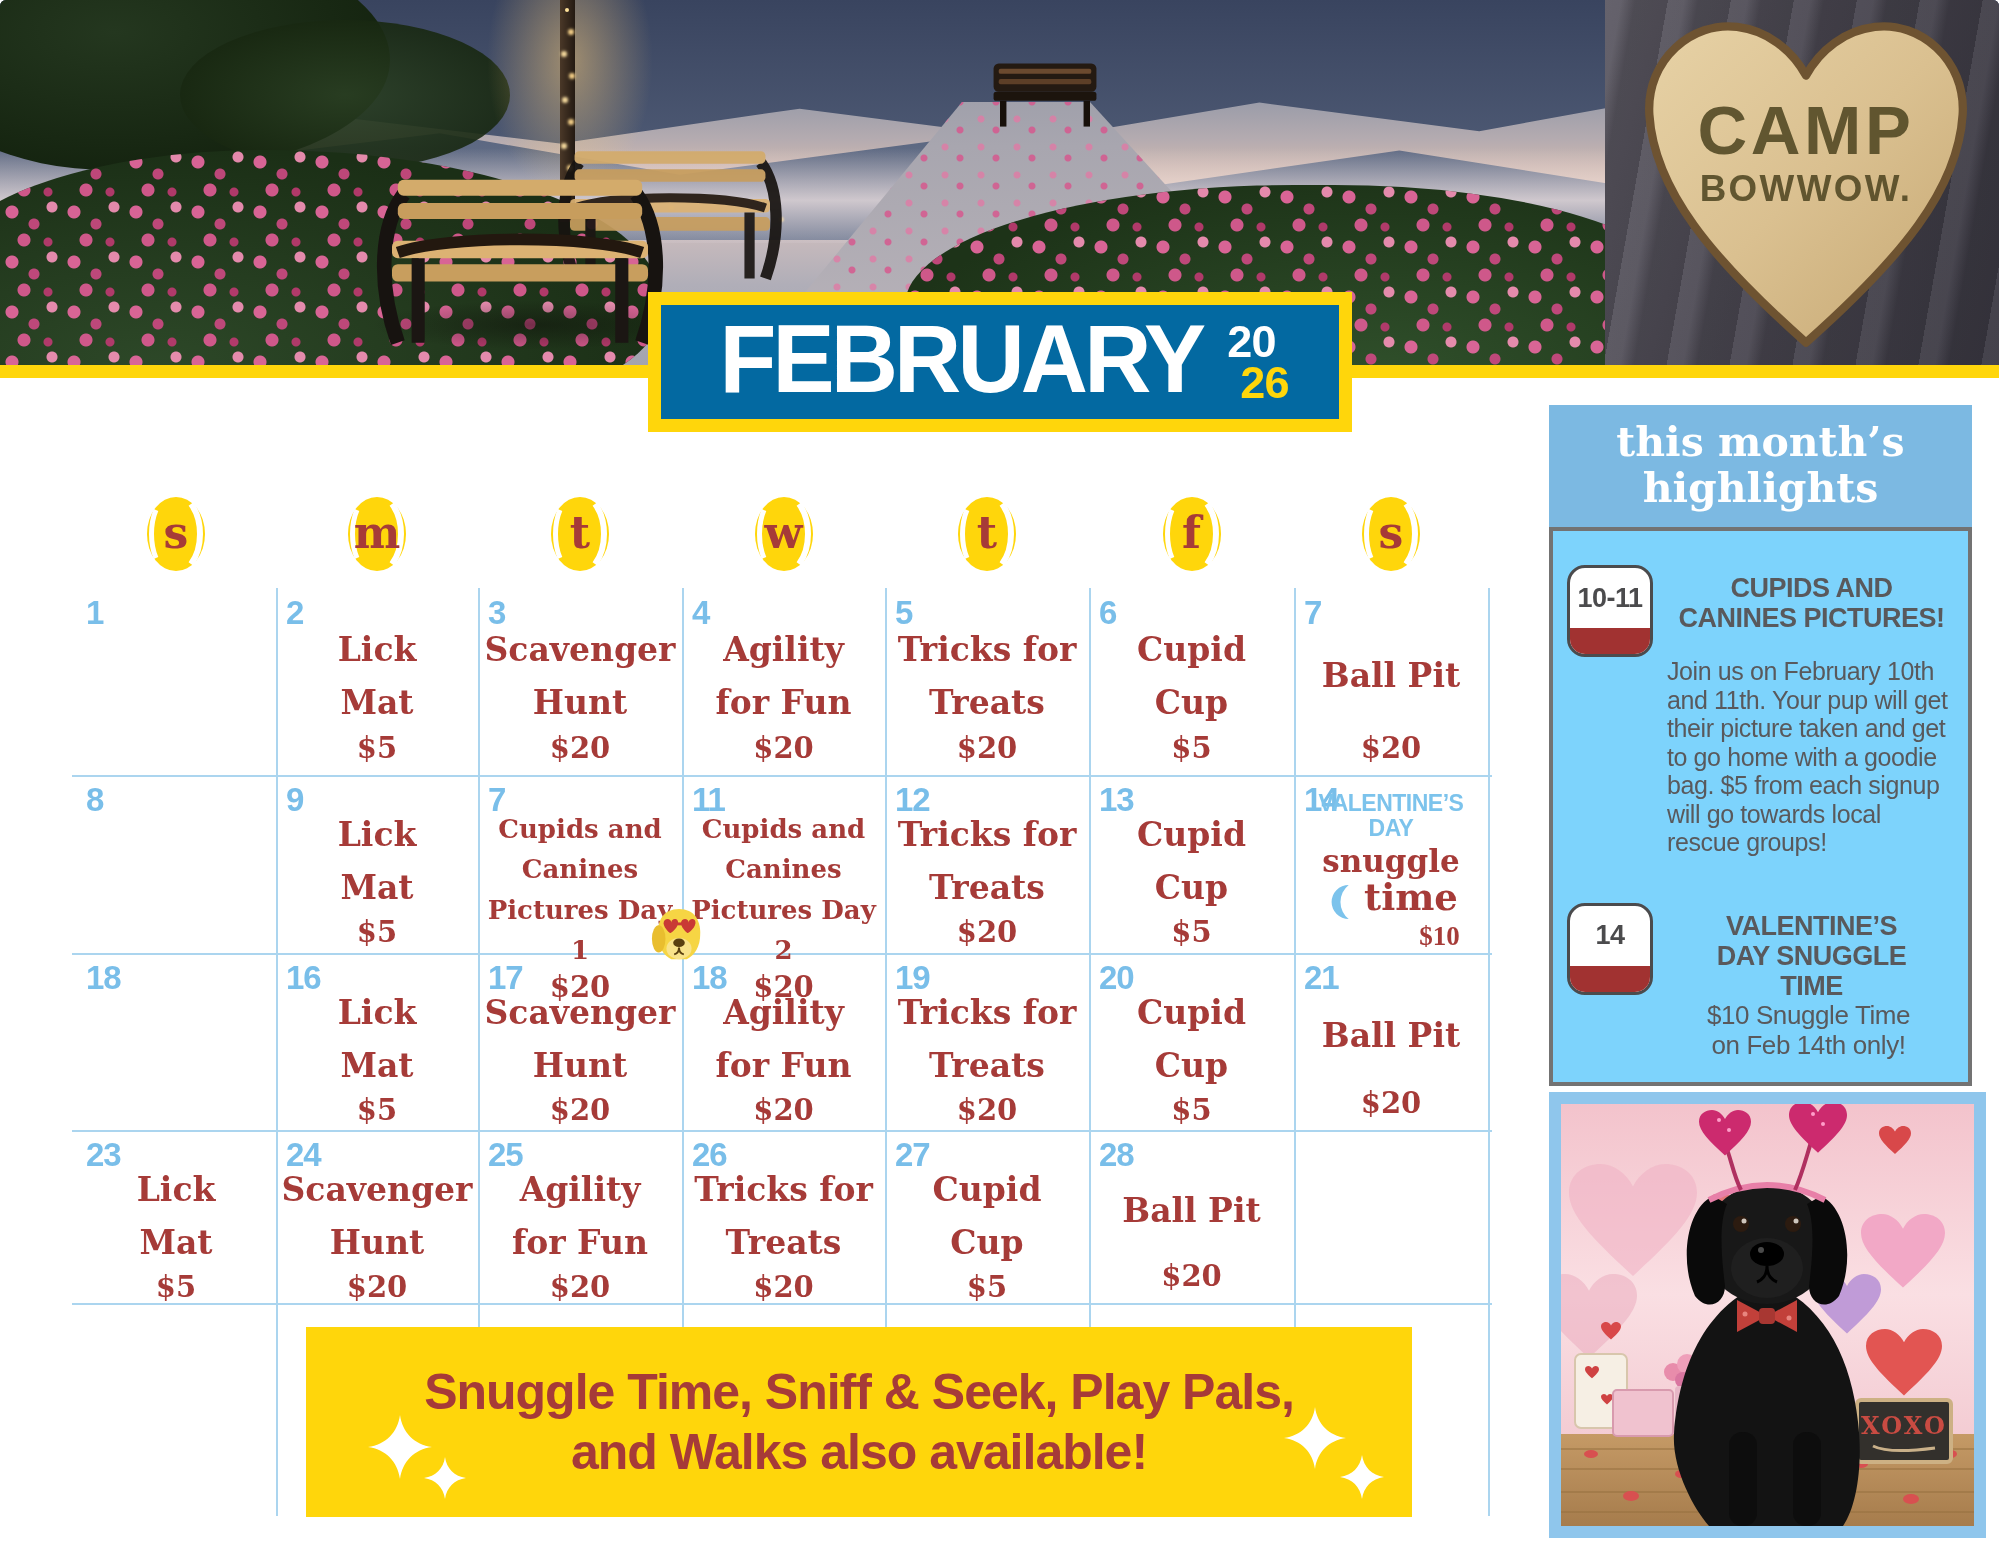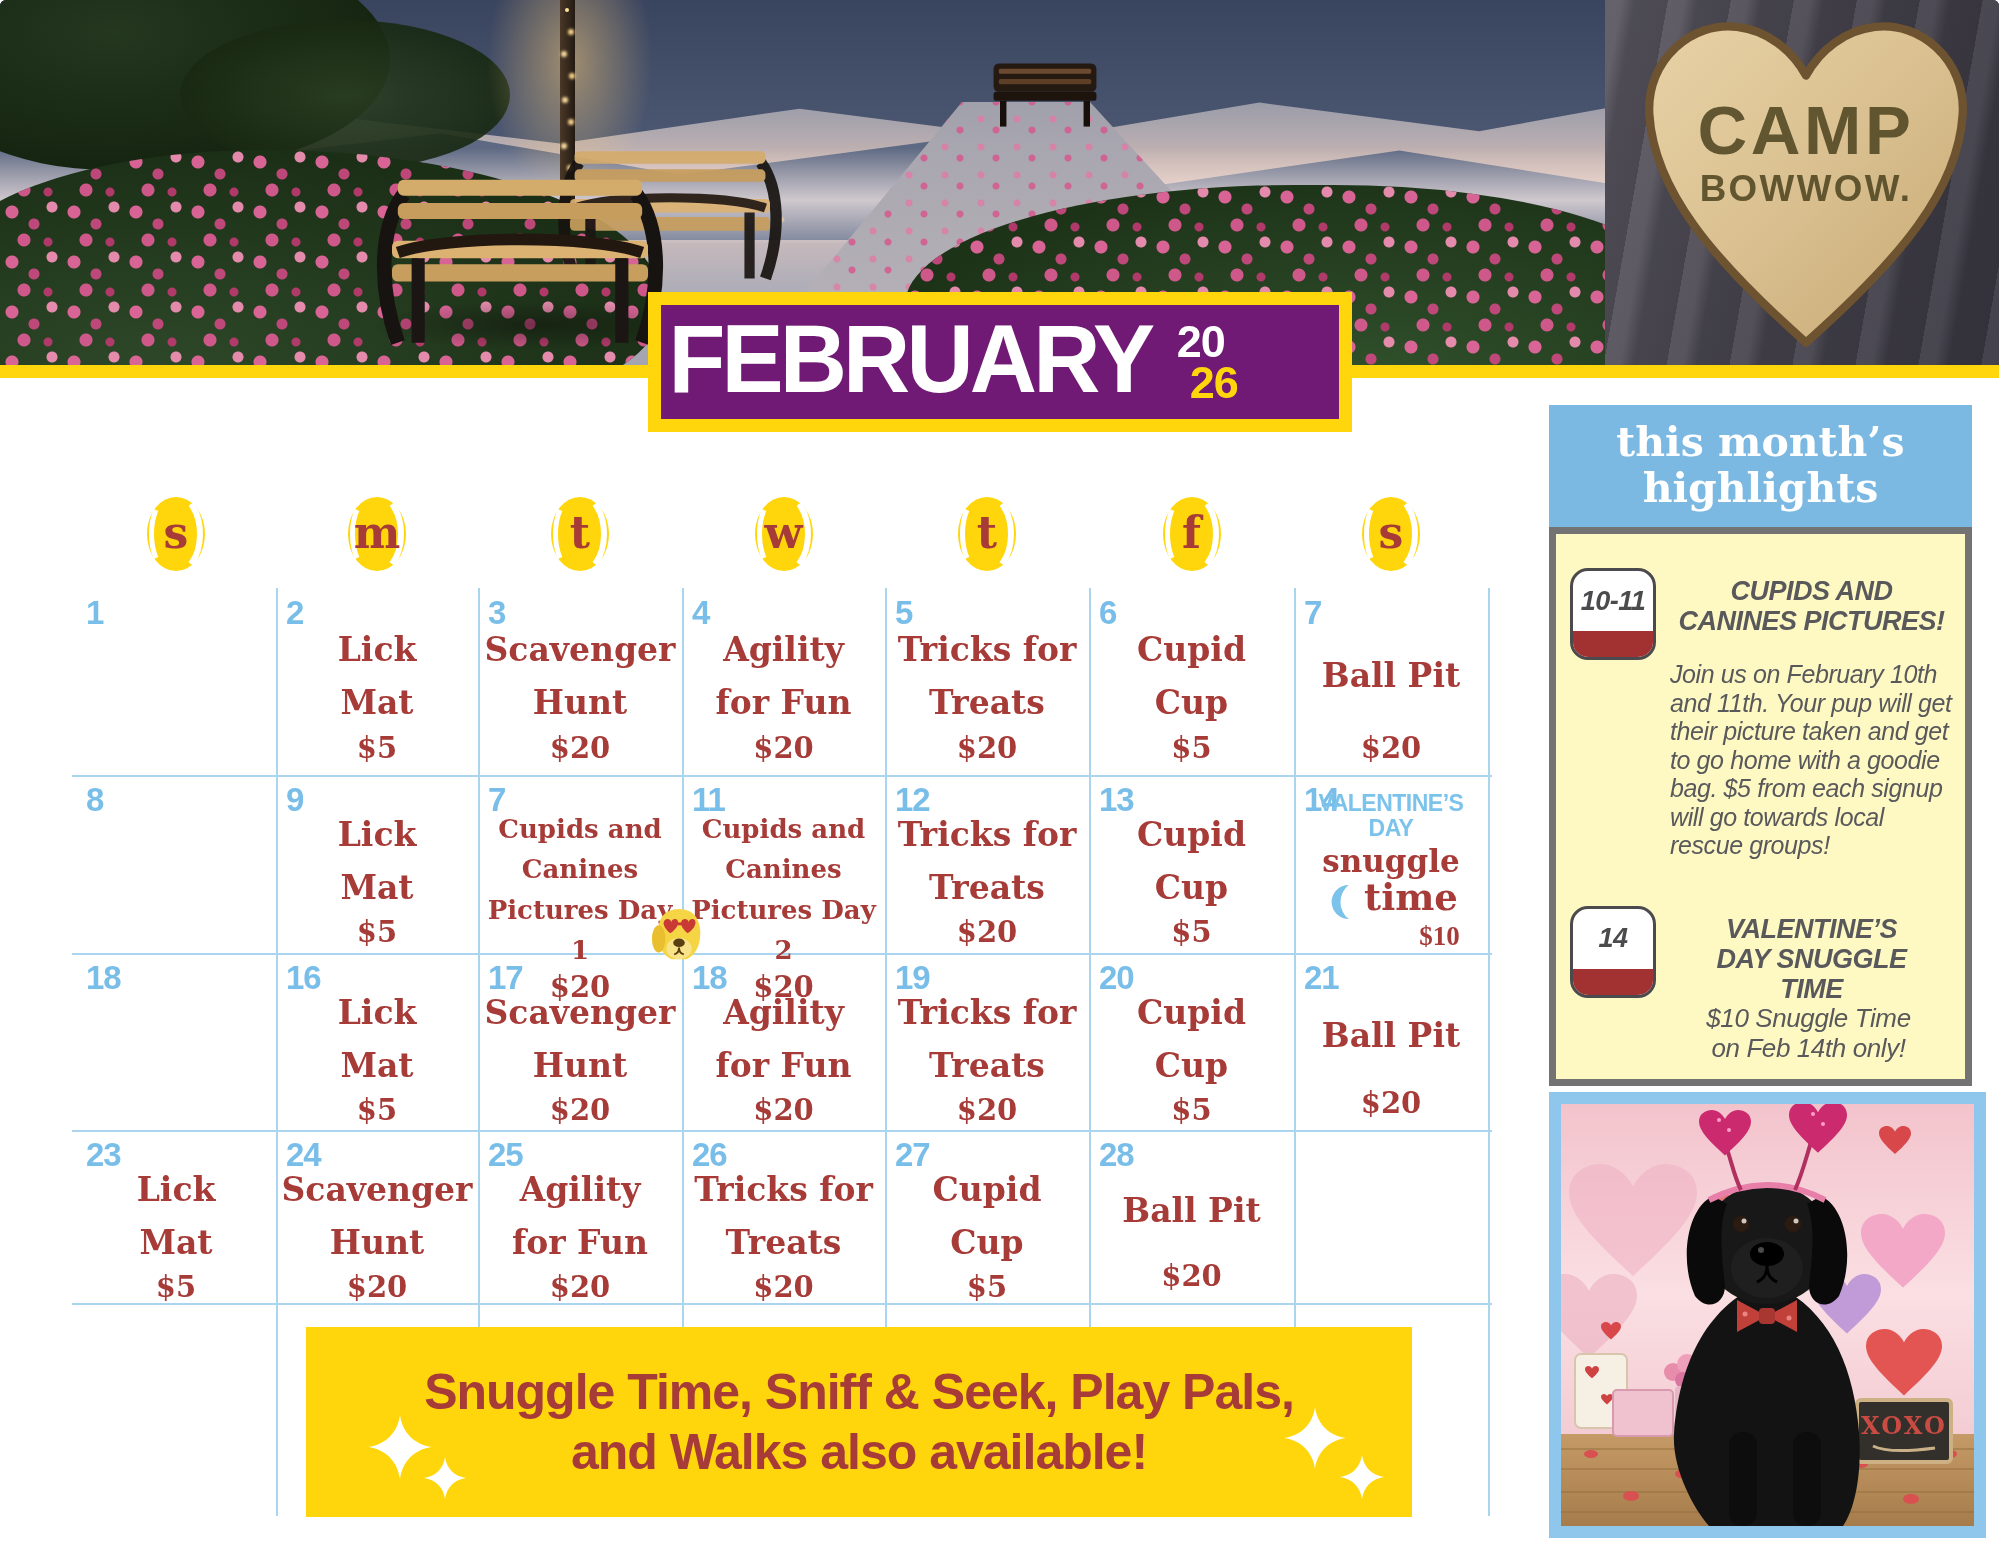--- a/index.html
+++ b/index.html
@@ -56,21 +56,21 @@
   .fabric{position:absolute;left:1605px;top:0;width:394px;height:365px;
     background:linear-gradient(105deg,#5d5a64 0%,#4a4751 45%,#3a3842 100%);}
   .fabric:after{content:"";position:absolute;inset:0;
     background:repeating-linear-gradient(100deg,rgba(255,255,255,.05) 0 16px,rgba(0,0,0,.14) 30px 62px);}
   .heart-logo{position:absolute;left:1628px;top:2px;width:356px;height:356px;}
   .yellow-strip{position:absolute;left:0;top:365px;width:1999px;height:13px;background:#FFD60B;}
 
   
   .title-banner{position:absolute;left:648px;top:292px;width:704px;height:140px;background:#FFD60B;
     padding:13px;box-sizing:border-box;z-index:5;}
-  .tb-inner{width:100%;height:100%;background:#701a75;display:flex;align-items:center;justify-content:flex-start;}
+  .tb-inner{width:100%;height:100%;background:#0369a1;display:flex;align-items:center;justify-content:center;}
   .tb-month{font-size:96px;font-weight:bold;color:#fff;letter-spacing:-4px;line-height:1;transform:scaleX(.97);margin-top:-6px;}
   .tb-year{margin-left:18px;display:flex;flex-direction:column;font-weight:bold;font-size:45px;line-height:.92;color:#fff;letter-spacing:-1px;}
   .tb-year .y2{color:#FFD60B;margin-left:13px;}
 
   
   .day-headers{position:absolute;left:76px;top:486px;width:1412px;height:96px;display:grid;
     grid-template-columns:200px 202px 204px 203px 204px 205px 194px;}
   .ballwrap{position:relative;display:flex;align-items:center;justify-content:center;}
   .ballwrap svg{width:60px;height:78px;}
   .ball-letter{position:absolute;font-family:"DejaVu Serif",serif;font-weight:bold;font-size:44px;color:#A63B38;margin-top:-4px;}
@@ -96,22 +96,22 @@
   .vday .sn2{display:flex;align-items:center;margin-top:-2px;font-family:"DejaVu Serif",serif;font-weight:bold;
     font-size:37px;color:#A63B38;line-height:1;}
   .vday .sn2 svg{width:38px;height:38px;margin-right:2px;margin-top:8px;}
   .vday .snp{font-family:Liberation Serif, serif;font-weight:bold;font-size:27px;color:#A63B38;align-self:flex-end;margin-right:0px;}
   .dog-emoji{position:absolute;right:-26px;bottom:-14px;width:58px;height:64px;z-index:3;}
 
   
   .sb-head{position:absolute;left:1549px;top:405px;width:423px;height:122px;background:#7CB9E2;color:#fff;
     font-family:"DejaVu Serif",serif;font-weight:bold;font-size:41px;line-height:1.12;display:flex;align-items:center;
     justify-content:center;text-align:center;white-space:pre-line;}
-  .sb-panel{position:absolute;left:1549px;top:527px;width:423px;height:559px;box-sizing:border-box;background:#fef9c3;
-    border:7px solid #737373;font-style:italic;}
+  .sb-panel{position:absolute;left:1549px;top:527px;width:423px;height:559px;box-sizing:border-box;background:#7dd3fc;
+    border:4px solid #737373;}
   .hl-item{position:relative;margin:34px 10px 0 14px;}
   .hl-item.second{margin-top:46px;}
   .hl-row{display:flex;gap:12px;}
   .badge{width:86px;height:92px;box-sizing:border-box;border:3px solid #4b4b4d;border-radius:18px;background:#fff;
     display:flex;flex-direction:column;overflow:hidden;flex:none;}
   .badge .num{flex:1;display:flex;align-items:center;justify-content:center;font-weight:bold;font-size:27px;color:#4b4b4d;letter-spacing:-.5px;}
   .badge .bar{height:26px;background:#A13231;}
   .hl-title{flex:1;text-align:center;font-weight:bold;font-size:27px;color:#59595C;line-height:1.12;white-space:pre-line;
     margin-top:8px;letter-spacing:-.5px;}
   .hl-body{font-size:25px;color:#59595C;line-height:1.14;letter-spacing:-.4px;margin:0 0 0 100px;white-space:pre-line;}

